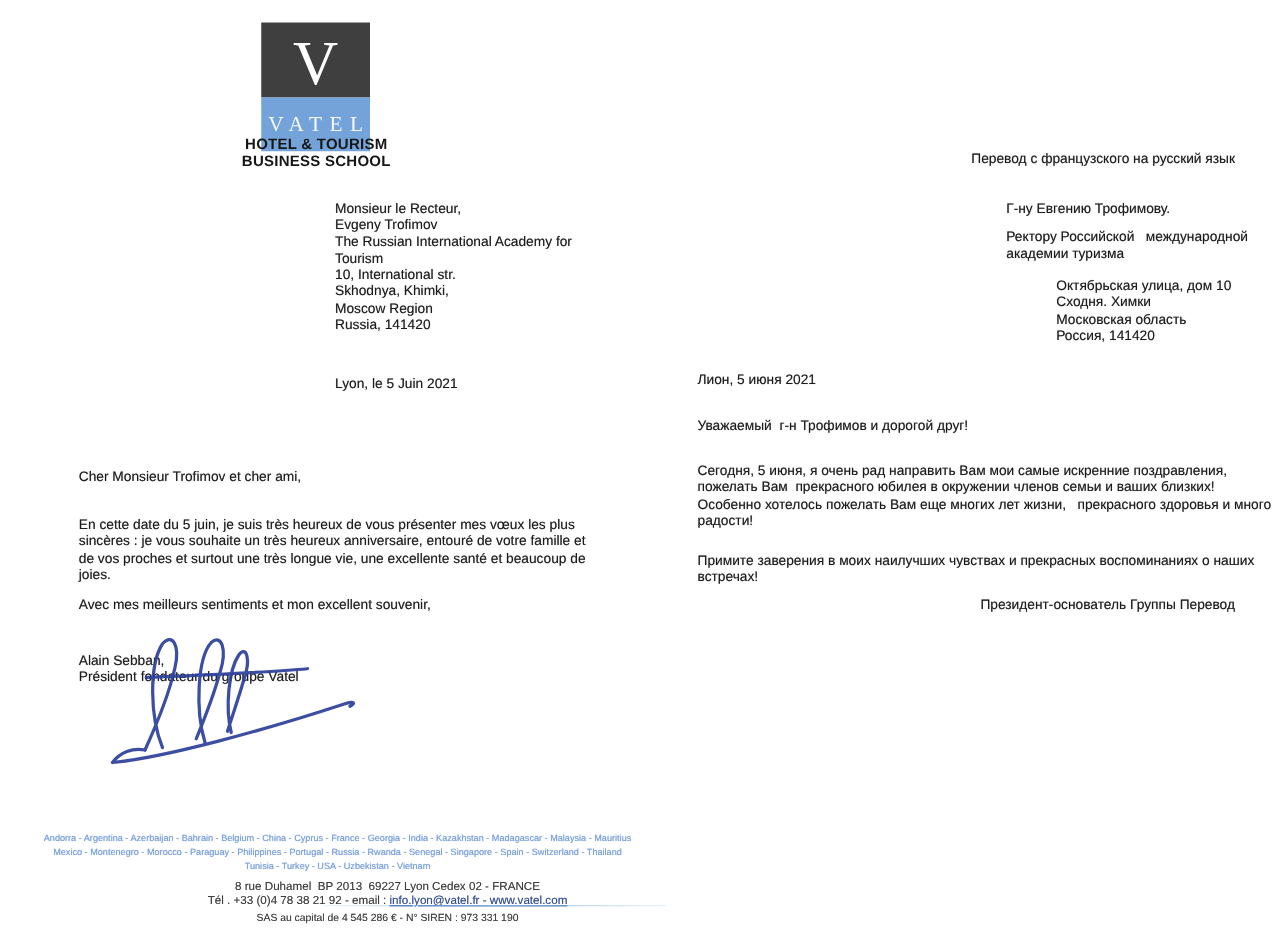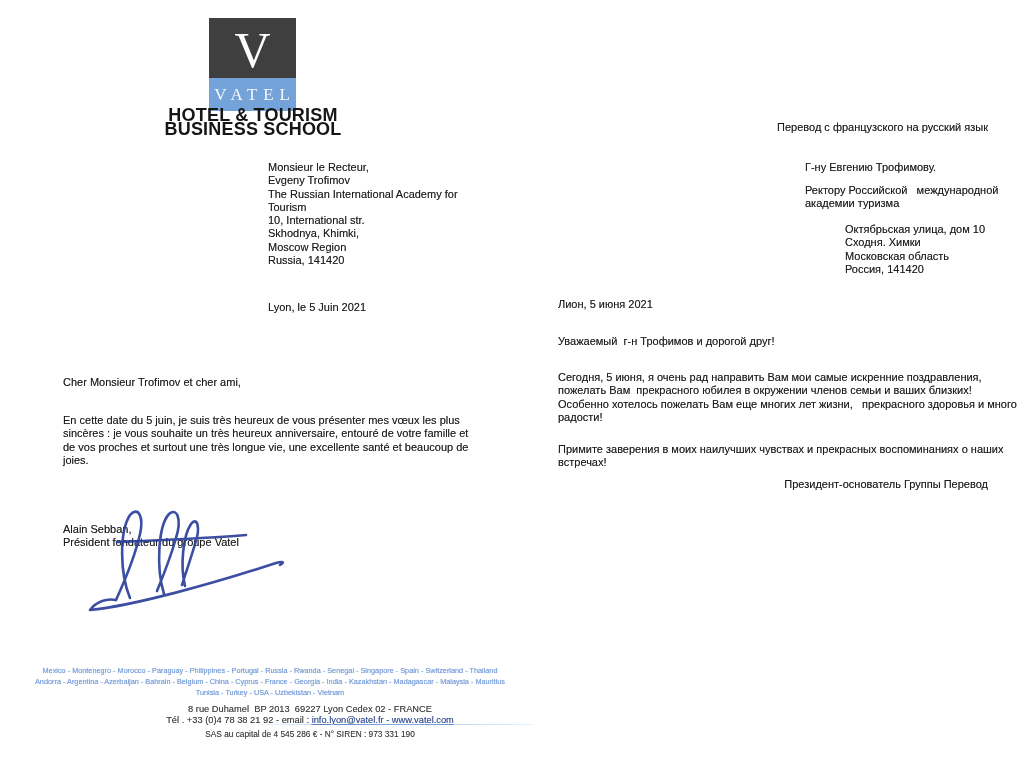--- a/index.html
+++ b/index.html
@@ -18,29 +18,29 @@
   .logo-square { width:87px; height:85px; }
   .logo-black {
     height:60px; background:#3f3f3f;
     display:flex; align-items:center; justify-content:center;
   }
   .logo-v {
     font-family:"Liberation Serif", serif;
     font-size:50px; line-height:50px; color:#fdfdfd; margin-top:4px;
   }
   .logo-band {
-    height:33px; background:#74a3d9;
-    display:flex; align-items:center; justify-content:flex-end;
+    height:43px; background:#74a3d9;
+    display:flex; align-items:center; justify-content:center;
   }
   .logo-vatel {
     font-family:"Liberation Serif", serif;
     font-size:17px; color:#f4f8ff; letter-spacing:6px; text-indent:6px;
   }
   .school-name {
-    text-align:center; font-size:18px; font-weight:700;
+    text-align:center; font-size:12px; font-weight:700;
     letter-spacing:0.2px; line-height:14px; color:#161616;
   }
 
   
   .txt   { font-size:11px; line-height:13.3px; }
   .line  { white-space:pre; }
 
   
   .signature-svg { pointer-events:none; }
 
@@ -96,20 +96,21 @@
 
   <div class="abs txt scan line" style="left:63px; top:376px;">Cher Monsieur Trofimov et cher ami,</div>
 
   <div class="abs txt scan" style="left:63px; top:414px;">
     <div class="line">En cette date du 5 juin, je suis très heureux de vous présenter mes vœux les plus</div>
     <div class="line">sincères : je vous souhaite un très heureux anniversaire, entouré de votre famille et</div>
     <div class="line">de vos proches et surtout une très longue vie, une excellente santé et beaucoup de</div>
     <div class="line">joies.</div>
   </div>
 
+  <div class="abs txt scan line" style="left:63px; top:478px;">Avec mes meilleurs sentiments et mon excellent souvenir,</div>
 
   <div class="abs txt scan" style="left:63px; top:523px;">
     <div class="line">Alain Sebban,</div>
     <div class="line">Président fondateur du groupe Vatel</div>
   </div>
 
   <svg class="abs signature-svg" style="left:72px; top:506px;" width="225" height="108" viewBox="0 0 225 108">
     <g fill="none" stroke="#2b3f9b" stroke-width="2.6" stroke-linecap="round" opacity="0.92">
       <path d="M 58 92 C 48 68, 47 26, 58 9 C 66 0, 72 10, 68 28 C 64 46, 54 72, 44 94"></path>
       <path d="M 92 88 C 84 62, 86 20, 97 8 C 105 1, 110 13, 104 32 C 99 50, 92 68, 85 85"></path>
@@ -147,22 +148,22 @@
   <div class="abs txt scan" style="left:558px; top:443px;">
     <div class="line">Примите заверения в моих наилучших чувствах и прекрасных воспоминаниях о наших</div>
     <div class="line">встречах!</div>
   </div>
 
   <div class="abs txt scan" style="left:558px; top:478px; width:430px; text-align:right;">
     <div>Президент-основатель Группы Перевод</div>
   </div>
 
   <div class="abs countries" style="left:8px; top:666px; width:524px;">
+    <div class="line">Andorra - Argentina - Azerbaijan - Bahrain - Belgium - China - Cyprus - France - Georgia - India - Kazakhstan - Madagascar - Malaysia - Mauritius</div>
     <div class="line">Mexico - Montenegro - Morocco - Paraguay - Philippines - Portugal - Russia - Rwanda - Senegal - Singapore - Spain - Switzerland - Thailand</div>
-    <div class="line">Andorra - Argentina - Azerbaijan - Bahrain - Belgium - China - Cyprus - France - Georgia - India - Kazakhstan - Madagascar - Malaysia - Mauritius</div>
     <div class="line">Tunisia - Turkey - USA - Uzbekistan - Vietnam</div>
   </div>
 
   <div class="abs foot-addr" style="left:110px; top:704px; width:400px;">
     <div class="foot-line1 line">8 rue Duhamel  BP 2013  69227 Lyon Cedex 02 - FRANCE</div>
     <div class="foot-line2 line"><span>Tél . +33 (0)4 78 38 21 92 - email : </span><span class="foot-link">info.lyon@vatel.fr - www.vatel.com</span></div>
     <div class="foot-line3 line">SAS au capital de 4 545 286 € - N° SIREN : 973 331 190</div>
   </div>
 
   <div class="abs blue-rule" style="left:258px; top:724px; width:275px;"></div>

